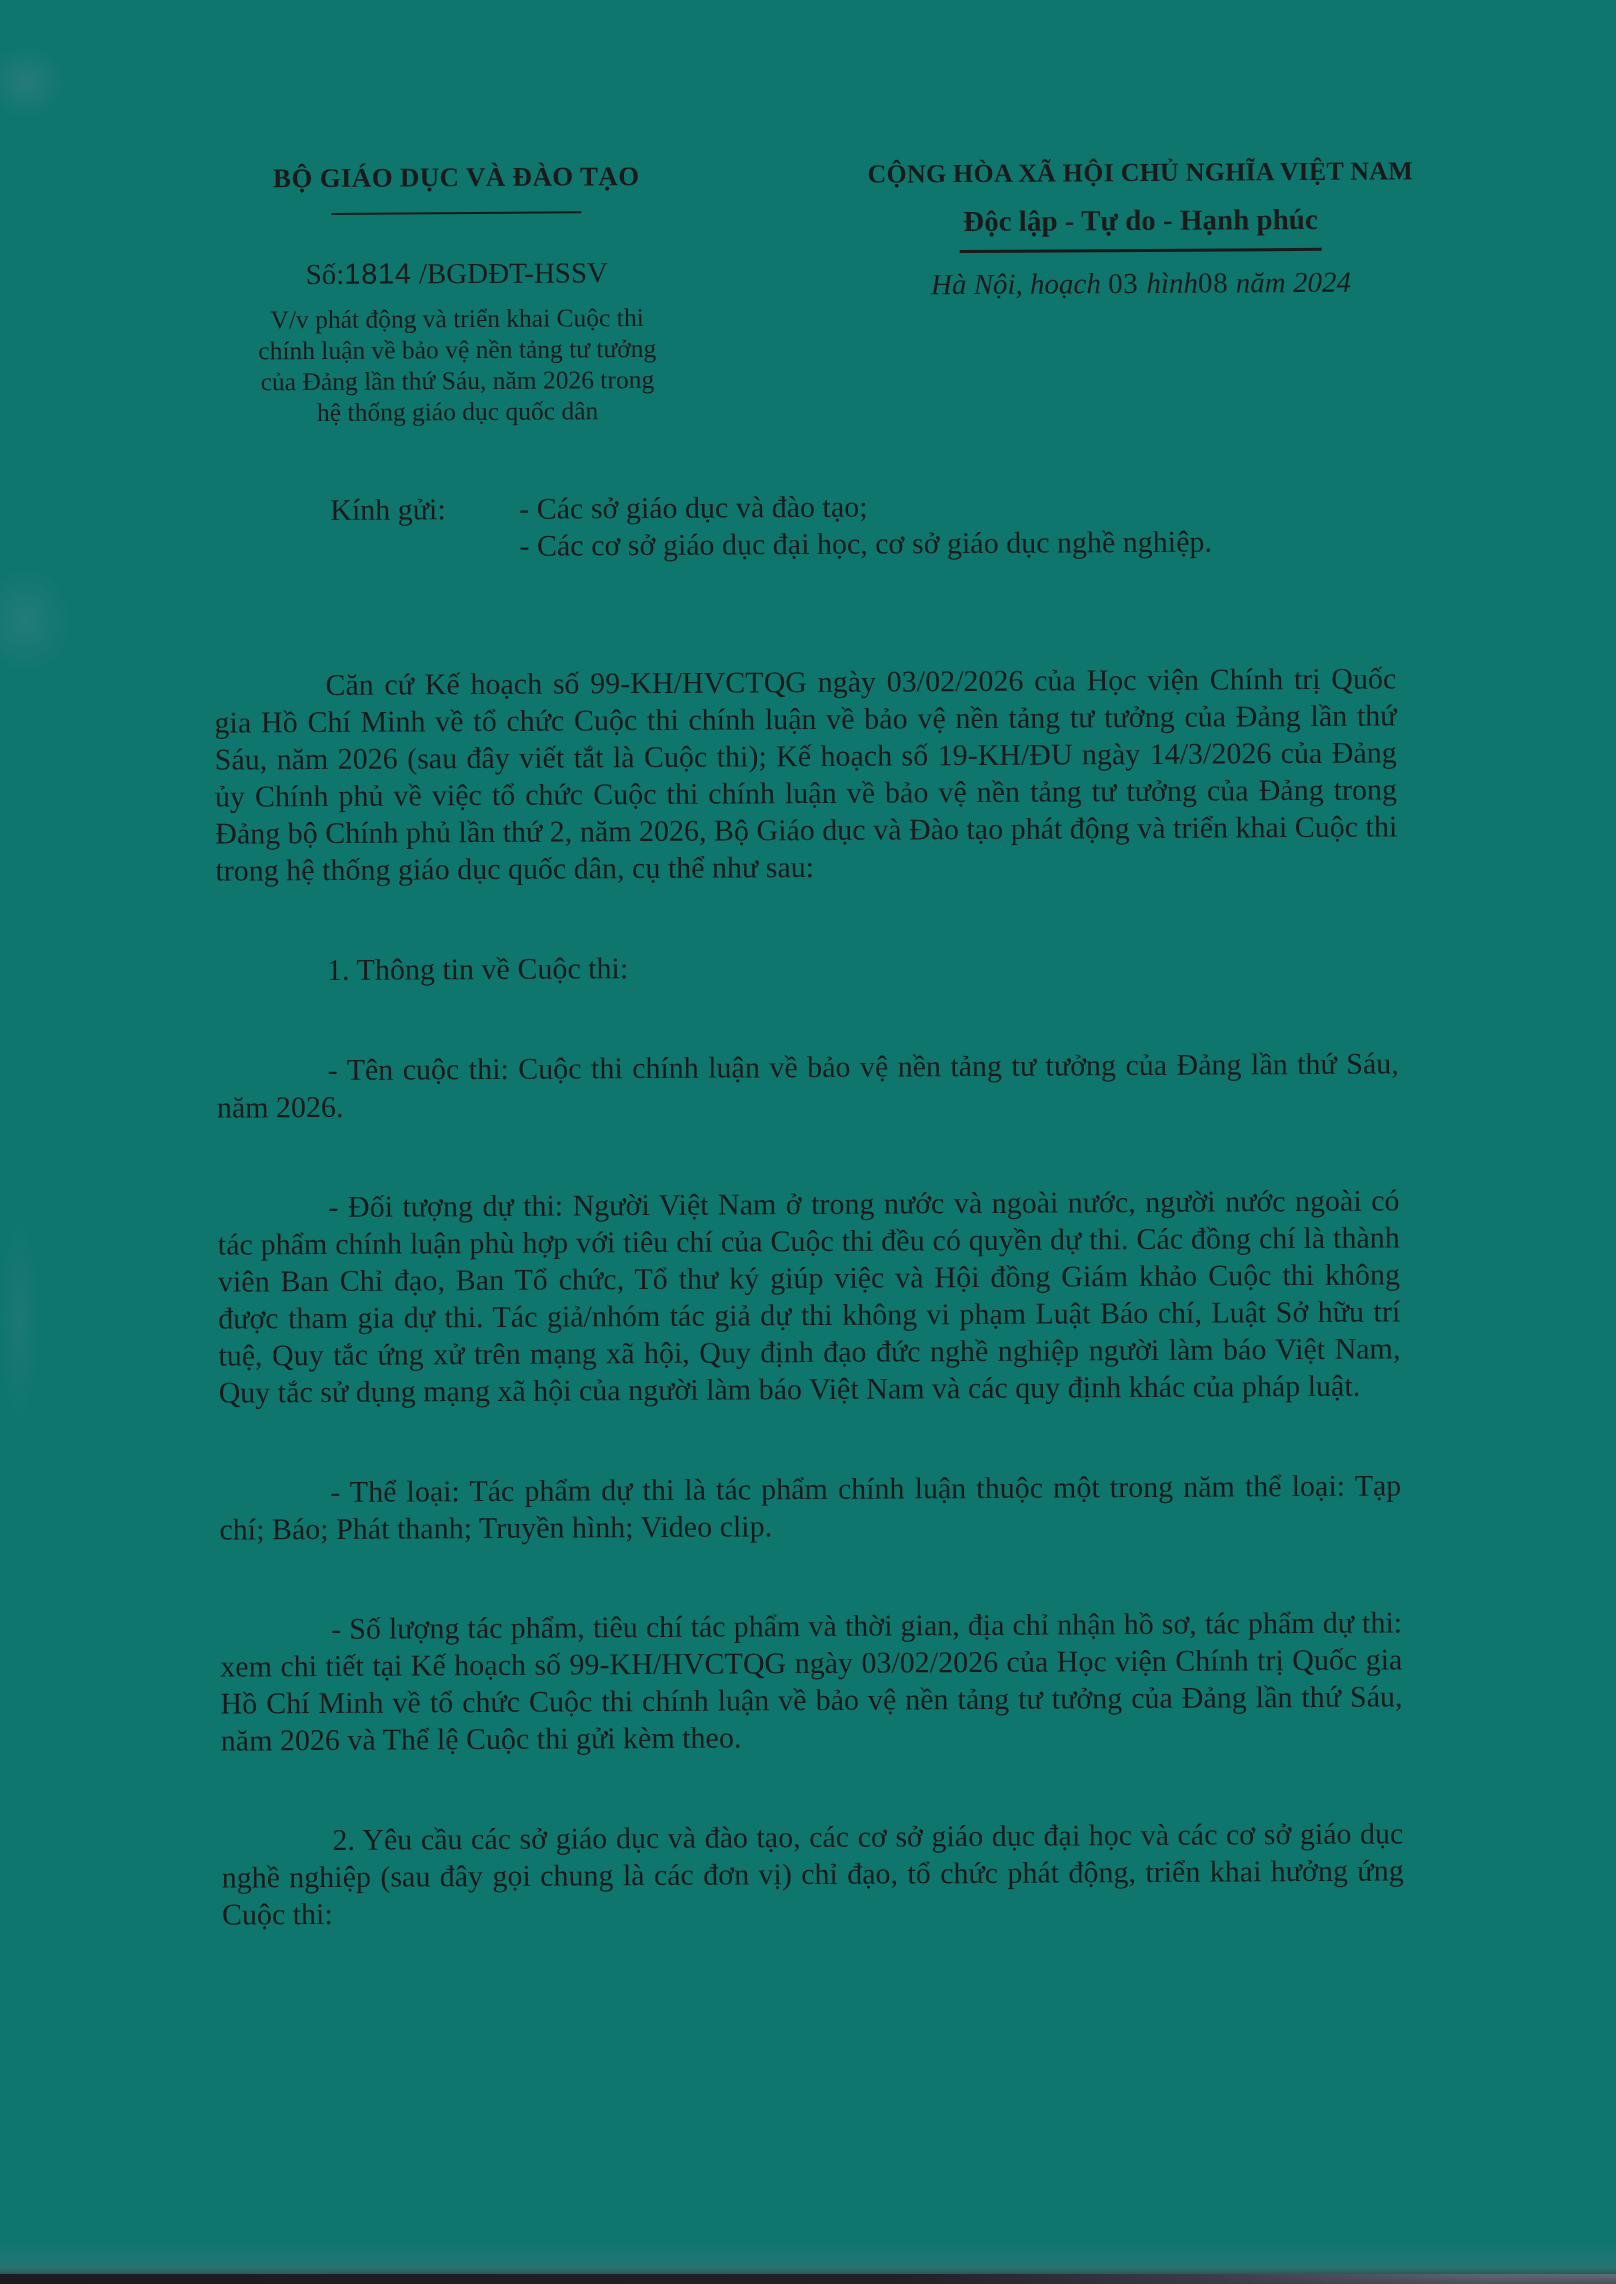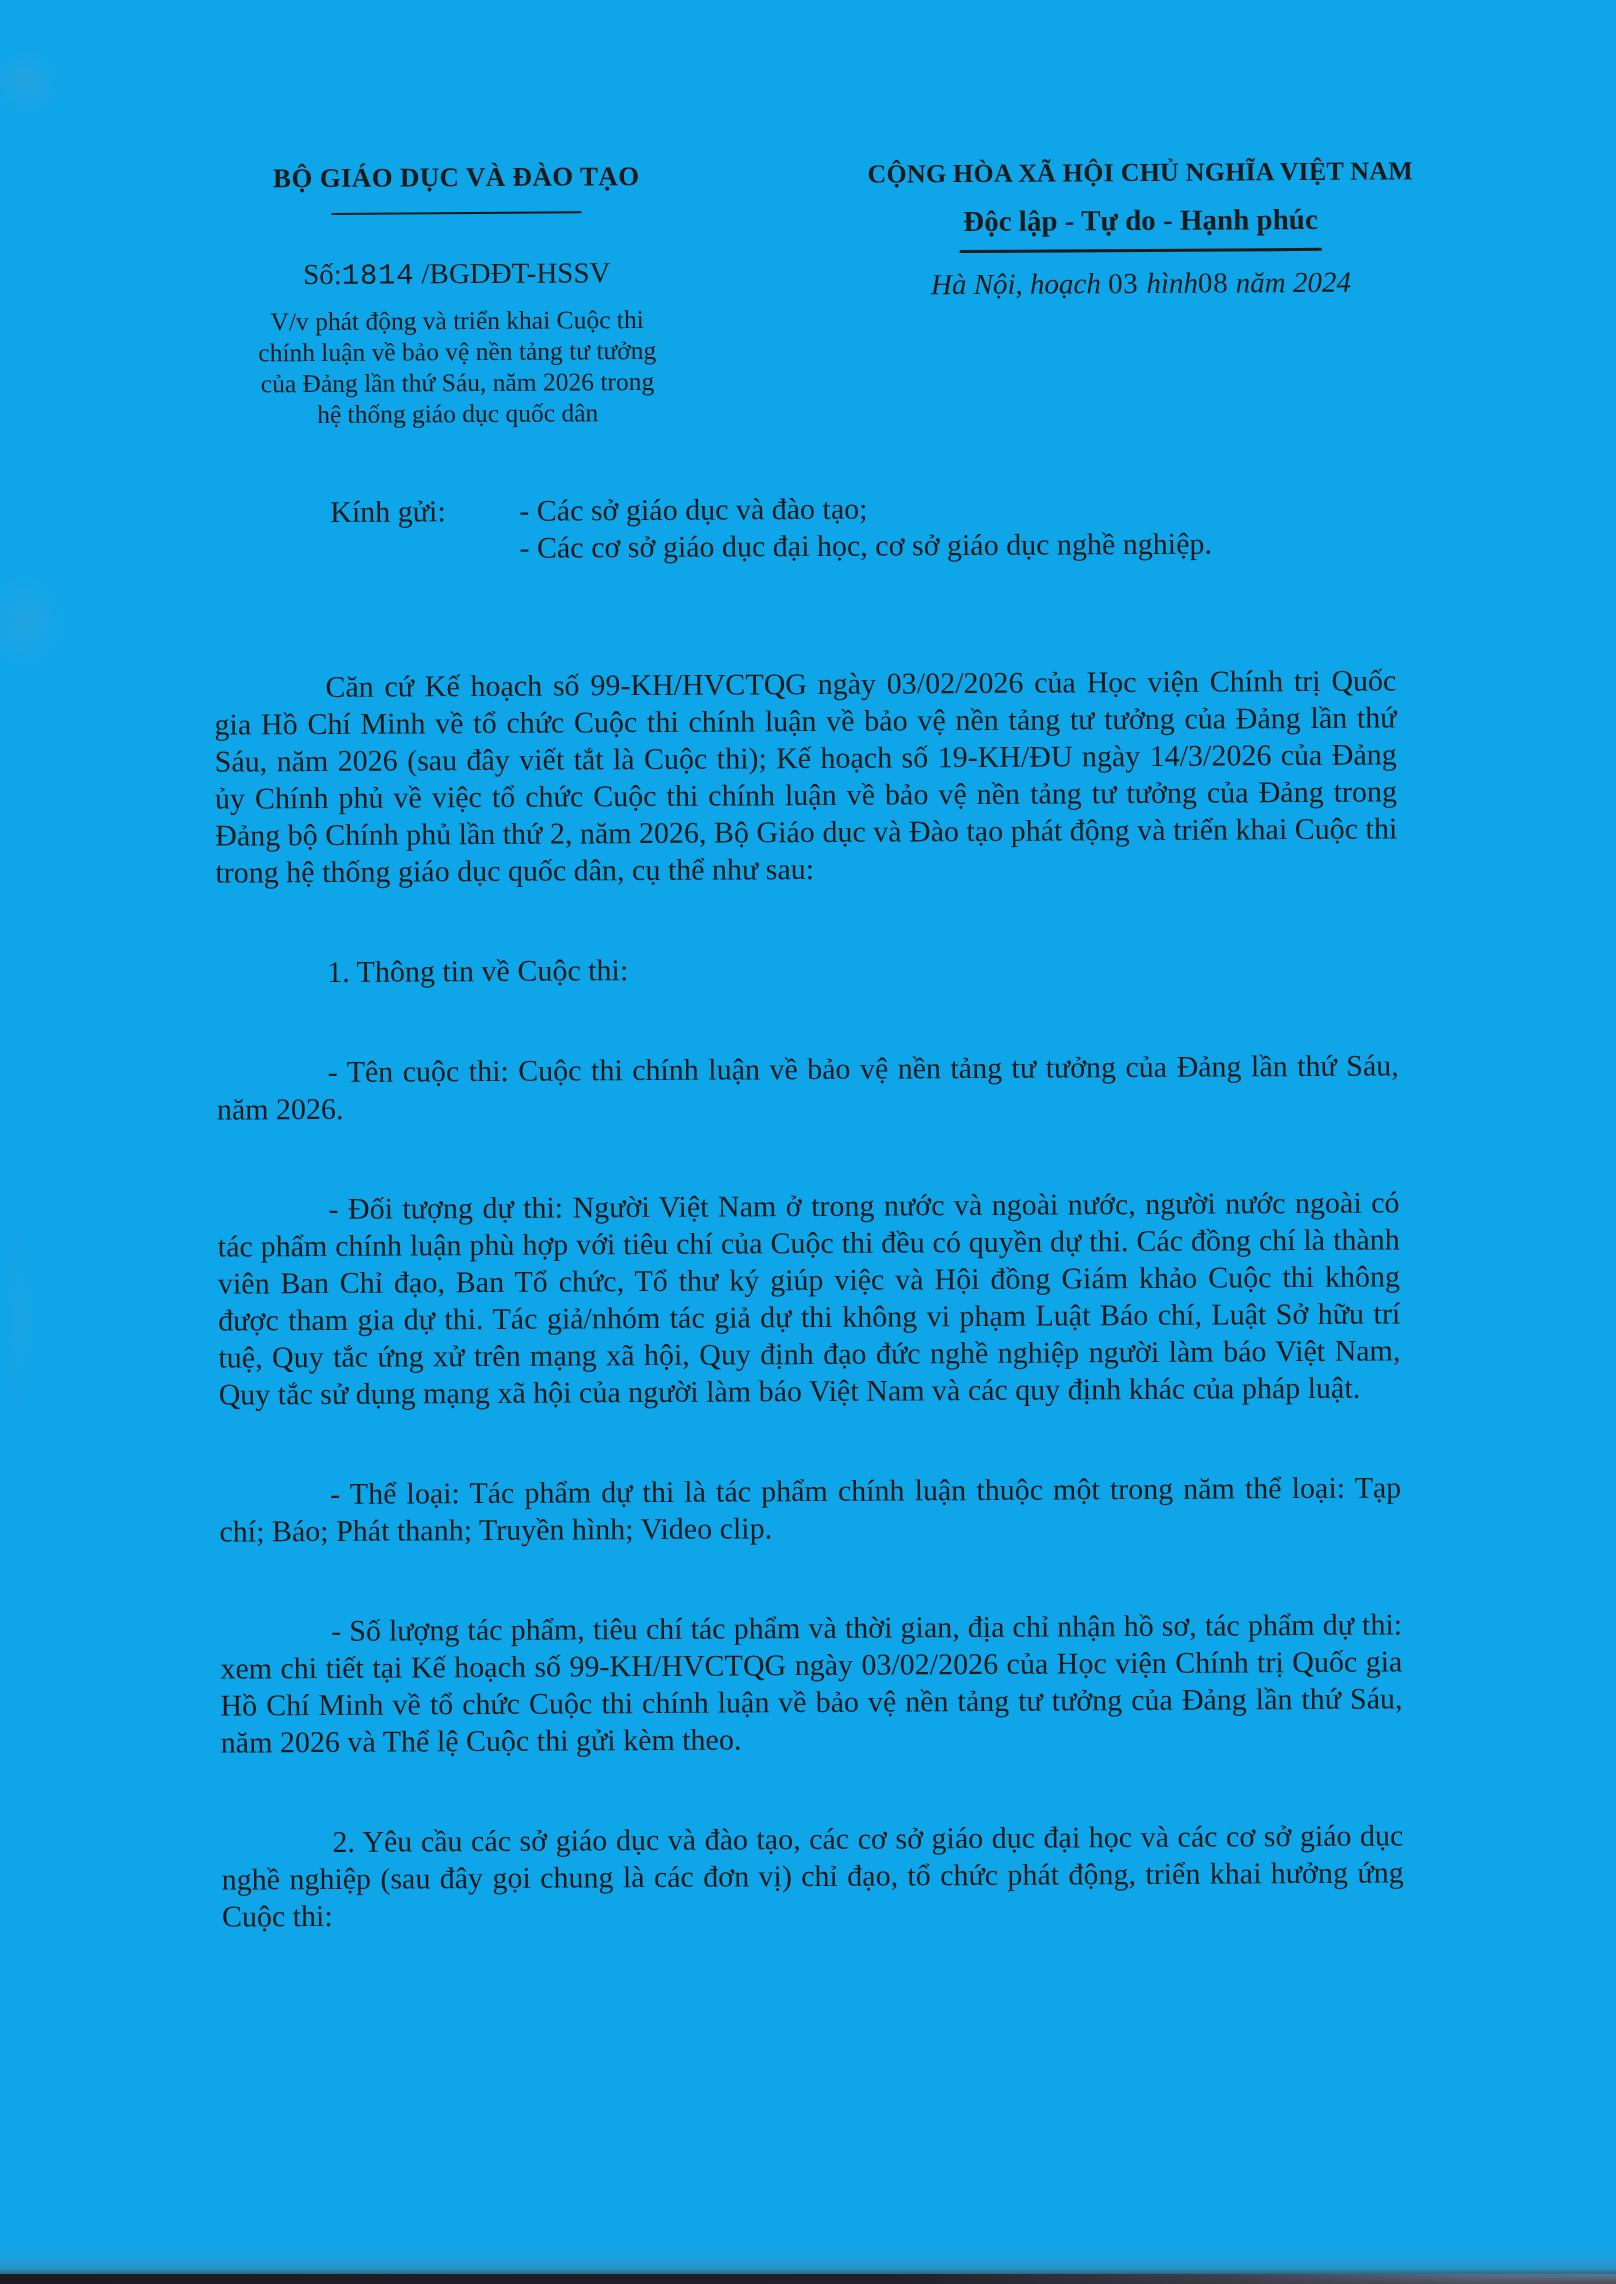--- a/index.html
+++ b/index.html
@@ -4,21 +4,21 @@
 <style>
   html, body {
     margin: 0;
     padding: 0;
     background: #e8e8e8;
   }
   .page {
     position: relative;
     width: 1617px;
     height: 2284px;
-    background: #0ea5e9;
+    background: #0f766e;
     overflow: hidden;
     font-family: "Liberation Serif", "DejaVu Serif", serif;
     color: #1a1a1a;
   }
   .sheet-content {
     position: absolute;
     inset: 0;
     transform: rotate(-0.35deg);
     transform-origin: 50% 42%;
   }
@@ -52,21 +52,21 @@
     border-top: 2.6px solid #1a1a1a;
     margin: 18.3px auto 0 auto;
   }
   .doc-number {
     margin-top: 43px;
     font-size: 29px;
     line-height: 1.15;
     white-space: nowrap;
   }
   .doc-number .filled-in {
-    font-family: Liberation Mono, monospace;
+    font-family: Liberation Sans, sans-serif;
     letter-spacing: 0.7px;
   }
   .doc-subject {
     margin-top: 13px;
     font-size: 25.5px;
     line-height: 31px;
   }
   .national-line1 {
     font-weight: bold;
     font-size: 26px;

